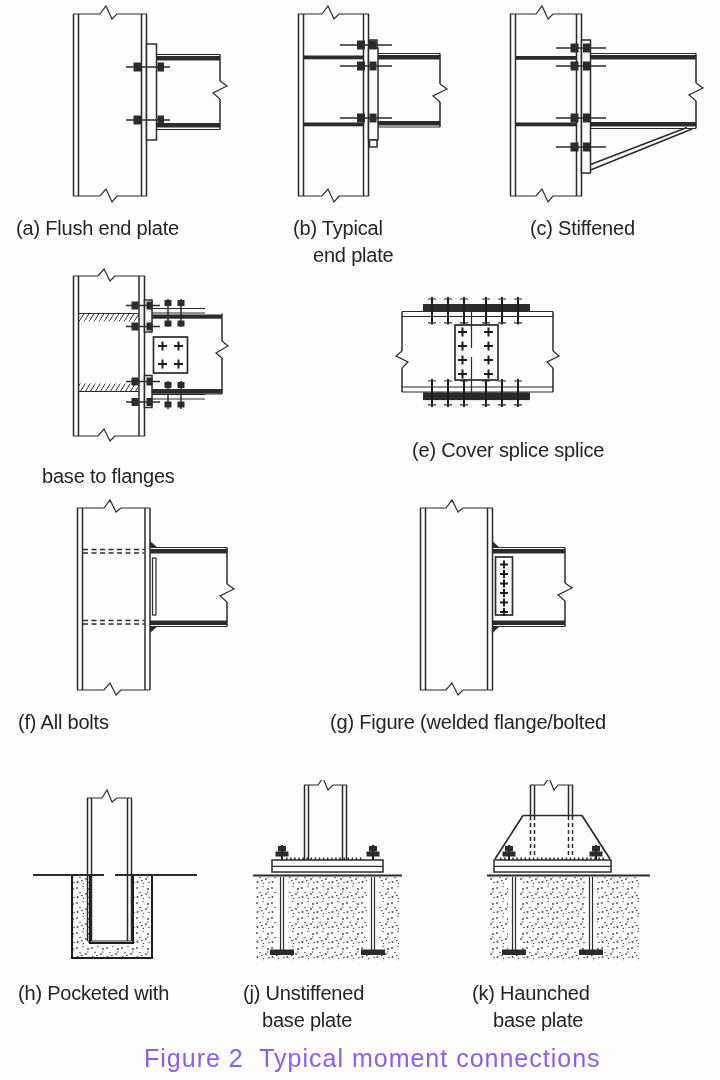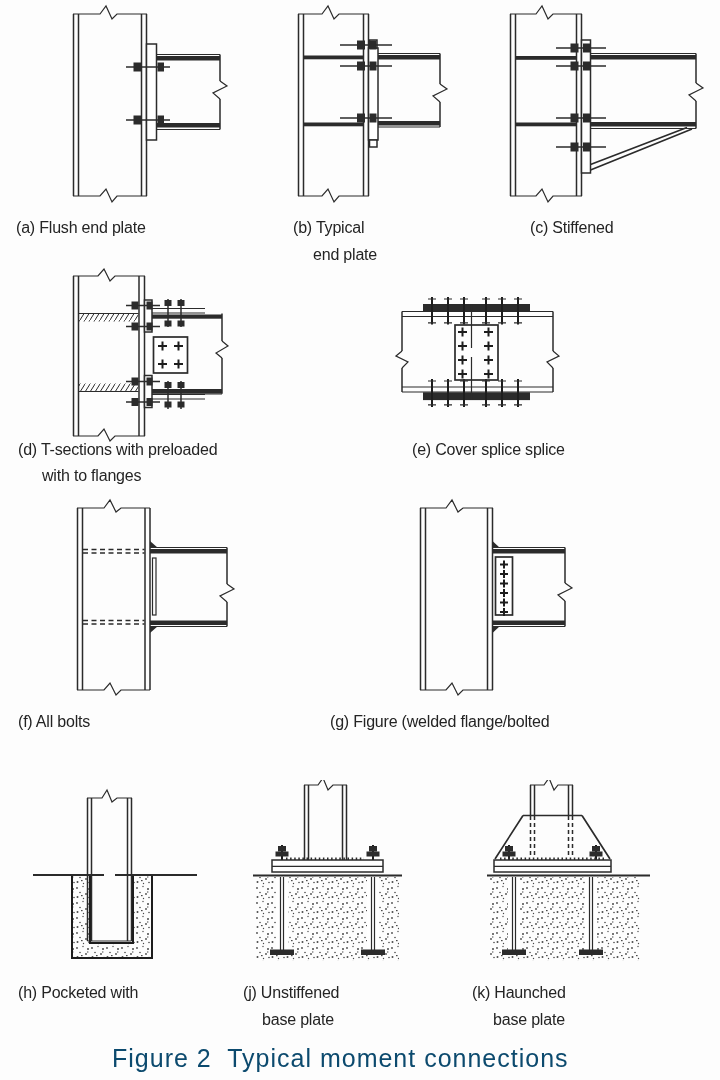--- a/index.html
+++ b/index.html
@@ -1,20 +1,20 @@
 <!DOCTYPE html>
 <html><head>
 <meta charset="utf-8">
 <style>
   html,body{margin:0;padding:0;background:#e8e8e8;}
   #page{position:relative;width:720px;height:1080px;background:#fdfdfd;overflow:hidden;
         font-family:"Liberation Sans","DejaVu Sans",sans-serif;color:#242424;}
   .panel-svg{position:absolute;}
-  .lbl{position:absolute;font-size:16px;letter-spacing:-0.2px;line-height:24px;white-space:pre;color:#242424;text-align:right;}
-  .caption{position:absolute;font-size:25px;letter-spacing:1px;white-space:pre;color:#0c4a6e;}
+  .lbl{position:absolute;font-size:20px;letter-spacing:-0.2px;line-height:24px;white-space:pre;color:#242424;text-align:right;}
+  .caption{position:absolute;font-size:25px;letter-spacing:1px;white-space:pre;color:#8b5cf6;margin-left:32px;}
   
   .s   {stroke:#2b2b2b;stroke-width:1.5;fill:none;stroke-linecap:butt;}
   .s12 {stroke:#2b2b2b;stroke-width:1.2;fill:none;}
   .s16 {stroke:#2b2b2b;stroke-width:1.7;fill:none;}
   .s2  {stroke:#1d1d1d;stroke-width:2;fill:none;}
   .s22 {stroke:#2b2b2b;stroke-width:2.2;fill:none;}
   .f   {fill:#2b2b2b;stroke:none;}
   .w   {fill:#ffffff;}
   .dash{stroke:#2b2b2b;stroke-width:1.3;fill:none;stroke-dasharray:5 3.5;}
   .dash2{stroke:#2b2b2b;stroke-width:1.5;fill:none;stroke-dasharray:4 3;}
@@ -269,22 +269,21 @@
     <rect class="s w" x="494" y="860" width="117" height="12"></rect>
     <path class="s12" d="M494,866.3 H611"></path>
     <path class="s22" d="M487,875.5 H650"></path>
   </svg>
 
   <div class="lbl" style="left:16px;top:216px">(a) Flush end plate</div>
   <div class="lbl" style="left:293px;top:216px">(b) Typical</div>
   <div class="lbl" style="left:313px;top:243px">end plate</div>
   <div class="lbl" style="left:530px;top:216px">(c) Stiffened</div>
 
-  <div class="lbl" style="left:18px;top:438px">(d) T-sections with preloaded</div>
-  <div class="lbl" style="left:42px;top:464px">with to flanges</div>
+  <div class="lbl" style="left:42px;top:464px">base to flanges</div>
   <div class="lbl" style="left:412px;top:438px">(e) Cover splice splice</div>
 
   <div class="lbl" style="left:18px;top:710px">(f) All bolts</div>
   <div class="lbl" style="left:330px;top:710px">(g) Figure (welded flange/bolted</div>
 
   <div class="lbl" style="left:18px;top:981px">(h) Pocketed with</div>
   <div class="lbl" style="left:243px;top:981px">(j) Unstiffened</div>
   <div class="lbl" style="left:262px;top:1008px">base plate</div>
   <div class="lbl" style="left:472px;top:981px">(k) Haunched</div>
   <div class="lbl" style="left:493px;top:1008px">base plate</div>

